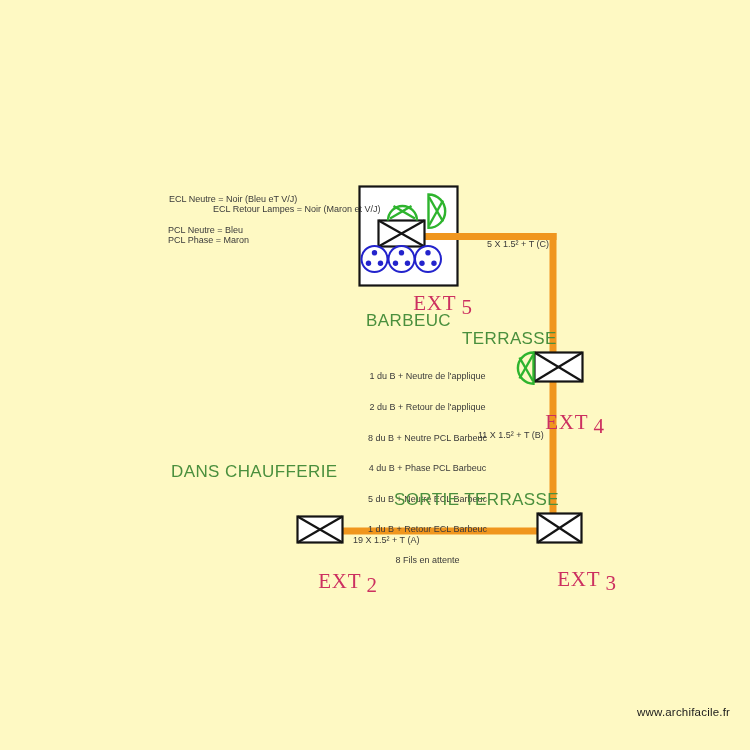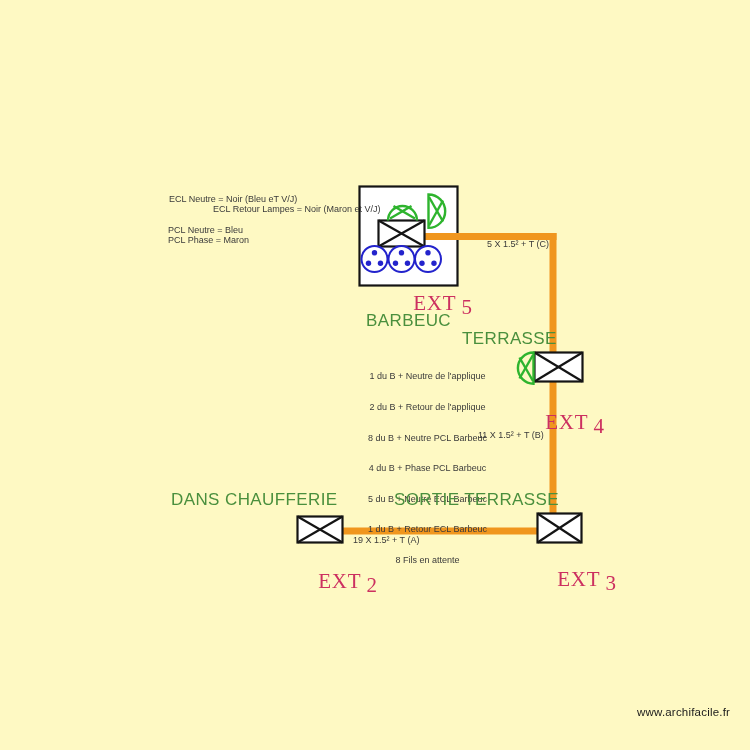--- a/index.html
+++ b/index.html
@@ -14,21 +14,21 @@
   #legend1{left:169px;top:194px;}
   #legend2{left:175px;top:204px;margin-left:38px;}
   #legend3{left:168px;top:225px;}
   #legend4{left:168px;top:235px;}
   #tnotes{left:368px;top:351px;text-align:center;}
   #wlabel-c{left:470px;top:239px;width:79px;text-align:right;}
   #wlabel-b{left:478px;top:430px;}
   #wlabel-a{left:353px;top:535px;}
   #room-barbeuc{left:359px;top:290px;width:99px;text-align:center;}
   #room-terrasse{left:462px;top:329px;}
-  #room-chaufferie{left:171px;top:490px;}
+  #room-chaufferie{left:171px;top:462px;}
   #room-sortie{left:394px;top:490px;}
   #ext5{left:389px;top:266px;}
   #ext4{left:521px;top:385px;}
   #ext2{left:294px;top:544px;}
   #ext3{left:533px;top:542px;}
   #watermark{left:637px;top:706px;font-size:11.5px;color:#1a1a1a;letter-spacing:0.2px;}
 </style>
 </head>
 <body>
 

